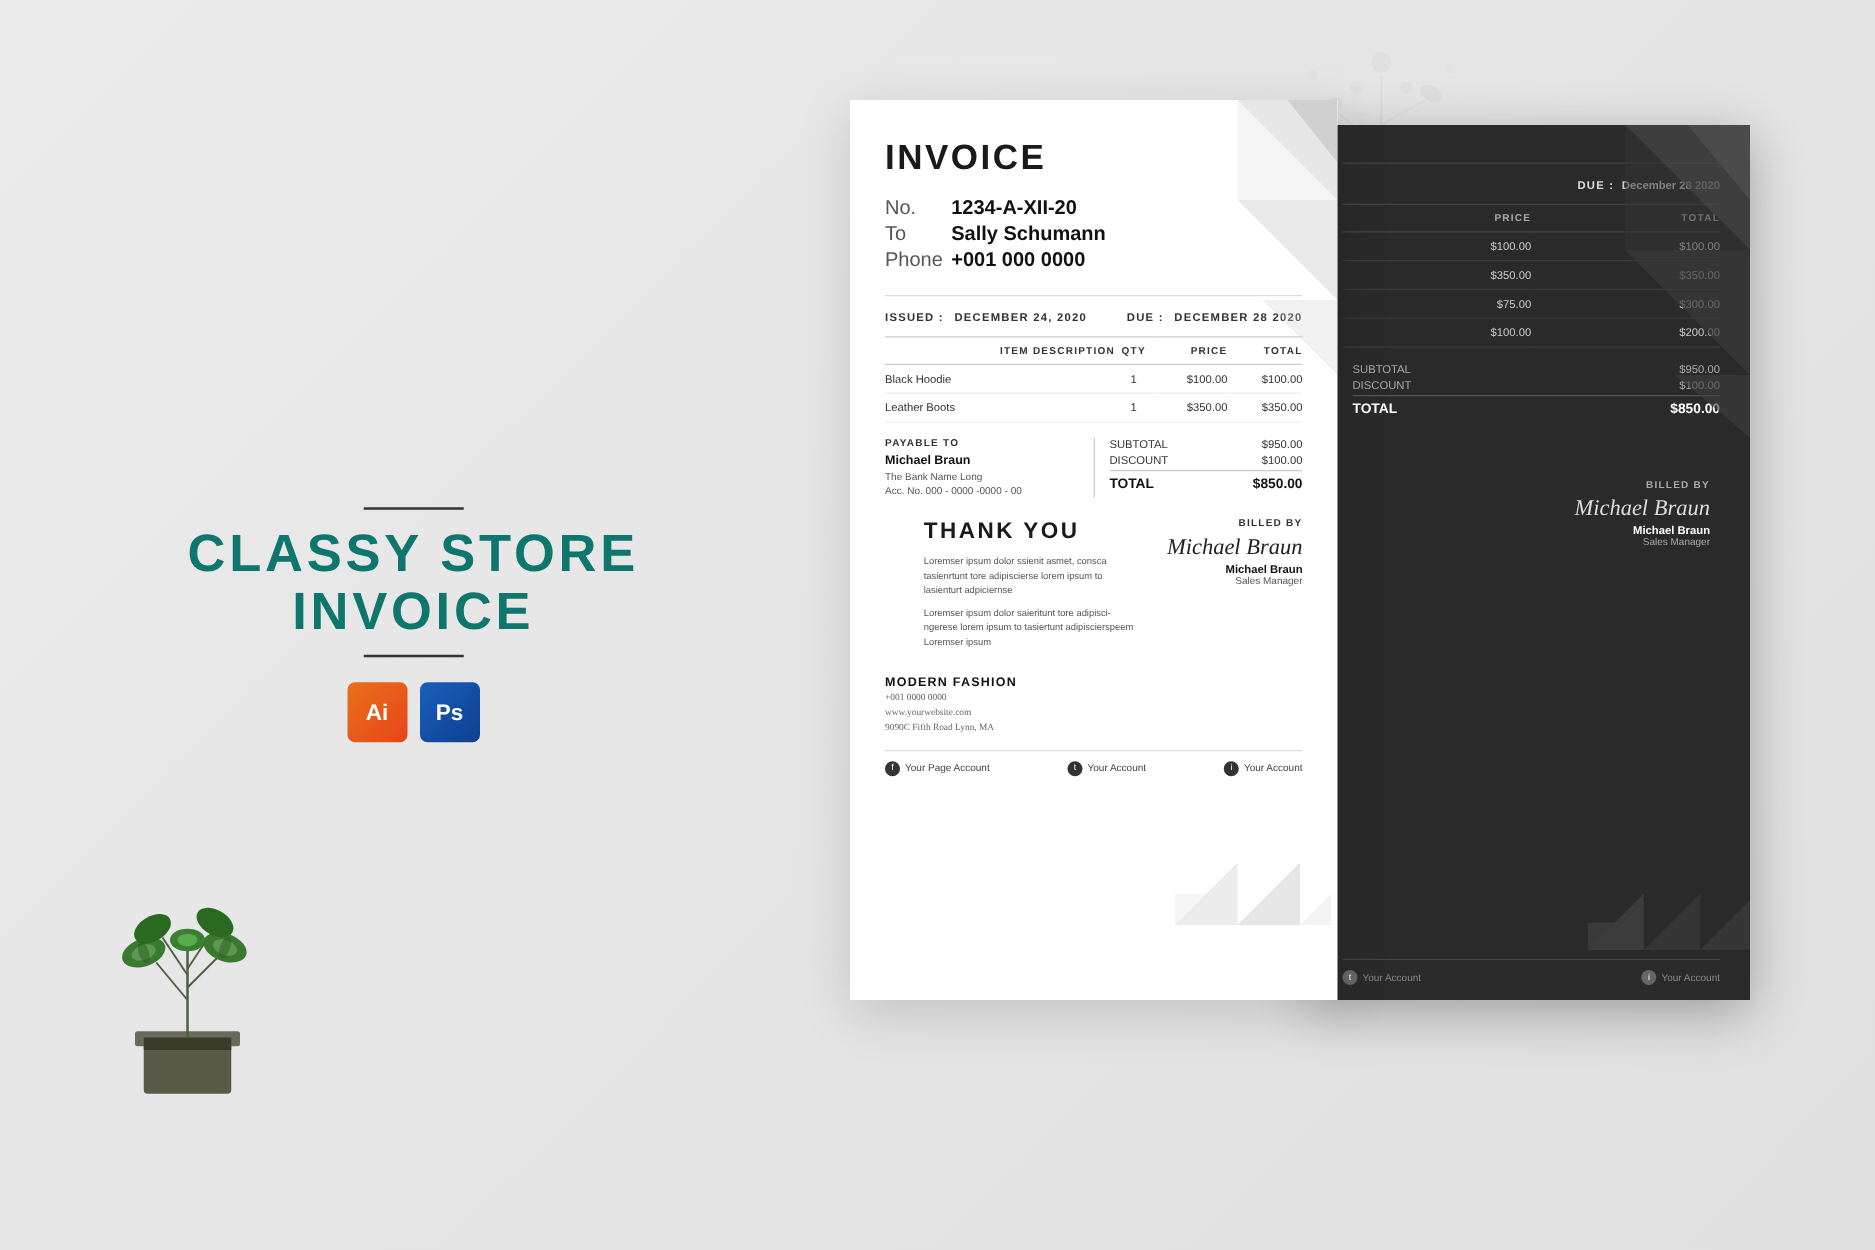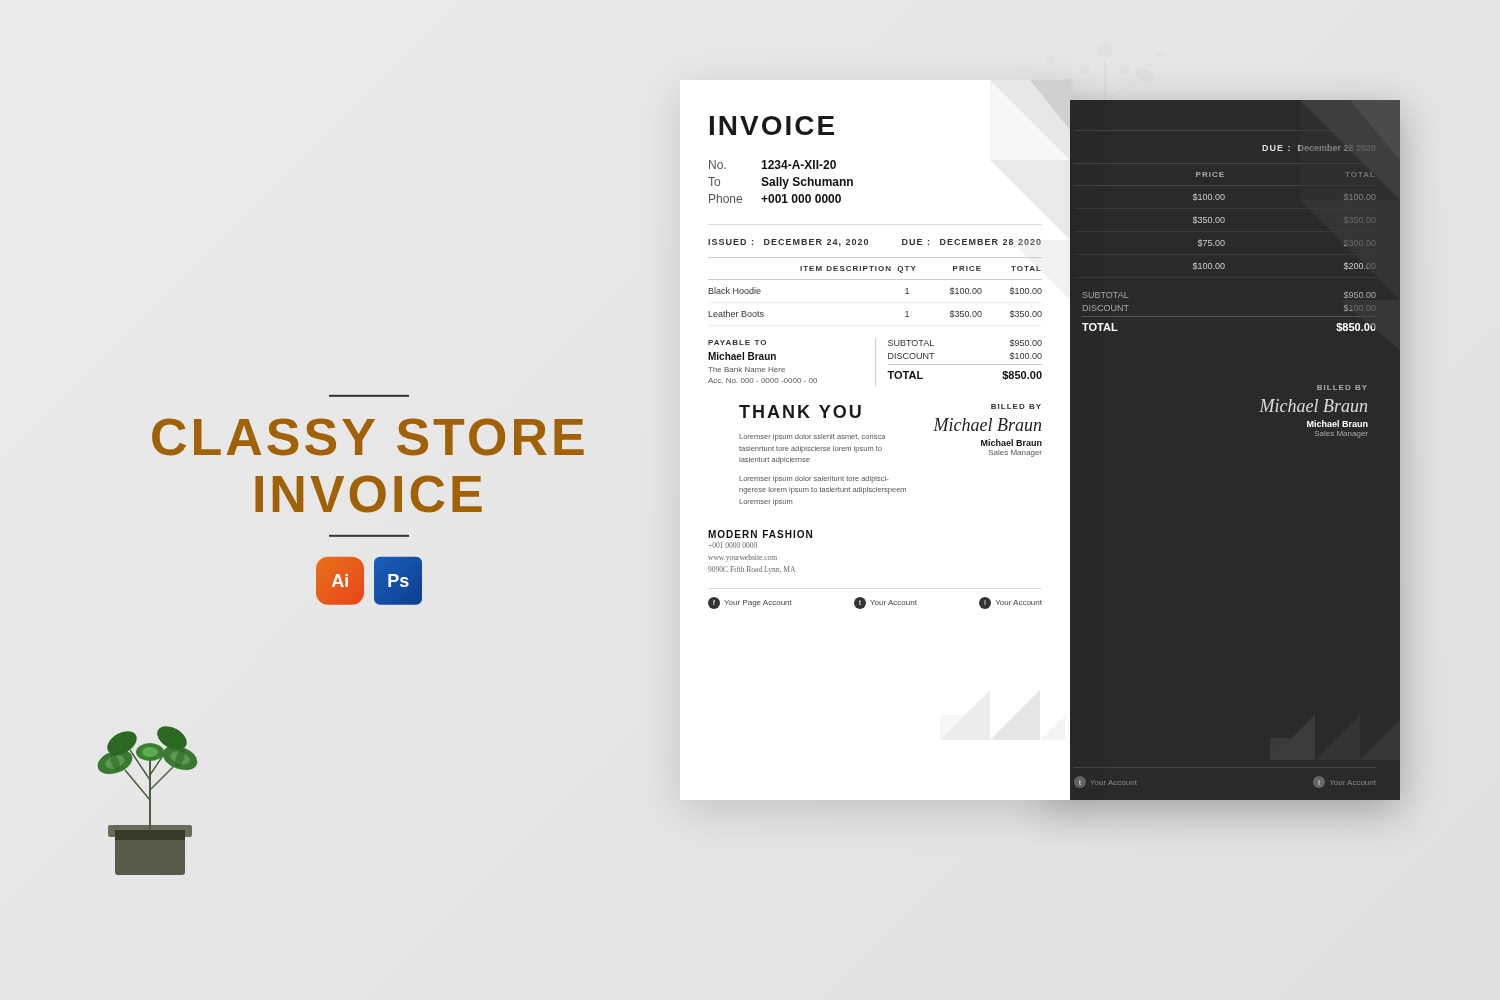--- a/index.html
+++ b/index.html
@@ -42,24 +42,24 @@
       background: #333;
       margin: 0 auto 12px auto;
     }
     .left-text .divider-bottom {
       width: 80px;
       height: 2px;
       background: #333;
       margin: 12px auto 20px auto;
     }
     .left-text h1 {
-      font-size: 52px;
+      font-size: 42px;
       font-weight: 900;
       letter-spacing: 3px;
-      color: #a16207;
+      color: #0f766e;
       line-height: 1.1;
       text-transform: uppercase;
     }
 
     
     .software-icons {
       display: flex;
       gap: 10px;
       justify-content: center;
       margin-top: 10px;
@@ -70,21 +70,20 @@
       border-radius: 6px;
       display: flex;
       align-items: center;
       justify-content: center;
       font-size: 18px;
       font-weight: bold;
       color: white;
     }
     .sw-ai {
       background: linear-gradient(135deg, #e8711a, #e8441a);
-      border-radius: 12px;
     }
     .sw-ps {
       background: linear-gradient(135deg, #1a5fbd, #0d3f8f);
     }
 
     
     .cards-container {
       position: absolute;
       right: 0;
       top: 80px;
@@ -130,21 +129,21 @@
       letter-spacing: 2px;
       color: #1a1a1a;
       text-transform: uppercase;
       margin-bottom: 16px;
     }
 
     .inv-meta {
       display: flex;
       gap: 8px;
       margin-bottom: 3px;
-      font-size: 12px;
+      font-size: 16px;
       color: #333;
     }
     .inv-meta .label {
       width: 45px;
       color: #555;
     }
     .inv-meta .value {
       color: #111;
       font-weight: 600;
     }
@@ -553,21 +552,21 @@
           <td class="right">$350.00</td>
           <td class="right">$350.00</td>
         </tr>
       </tbody>
     </table>
 
     <div class="payable-section">
       <div class="payable-left">
         <div class="payable-title">PAYABLE TO</div>
         <div class="payable-name">Michael Braun</div>
-        <div class="payable-info">The Bank Name Here</div>
+        <div class="payable-info">The Bank Name Long</div>
         <div class="payable-info">Acc. No. 000 - 0000 -0000 - 00</div>
       </div>
       <div class="payable-right">
         <div class="total-row">
           <span>SUBTOTAL</span>
           <span>$950.00</span>
         </div>
         <div class="total-row">
           <span>DISCOUNT</span>
           <span>$100.00</span>

